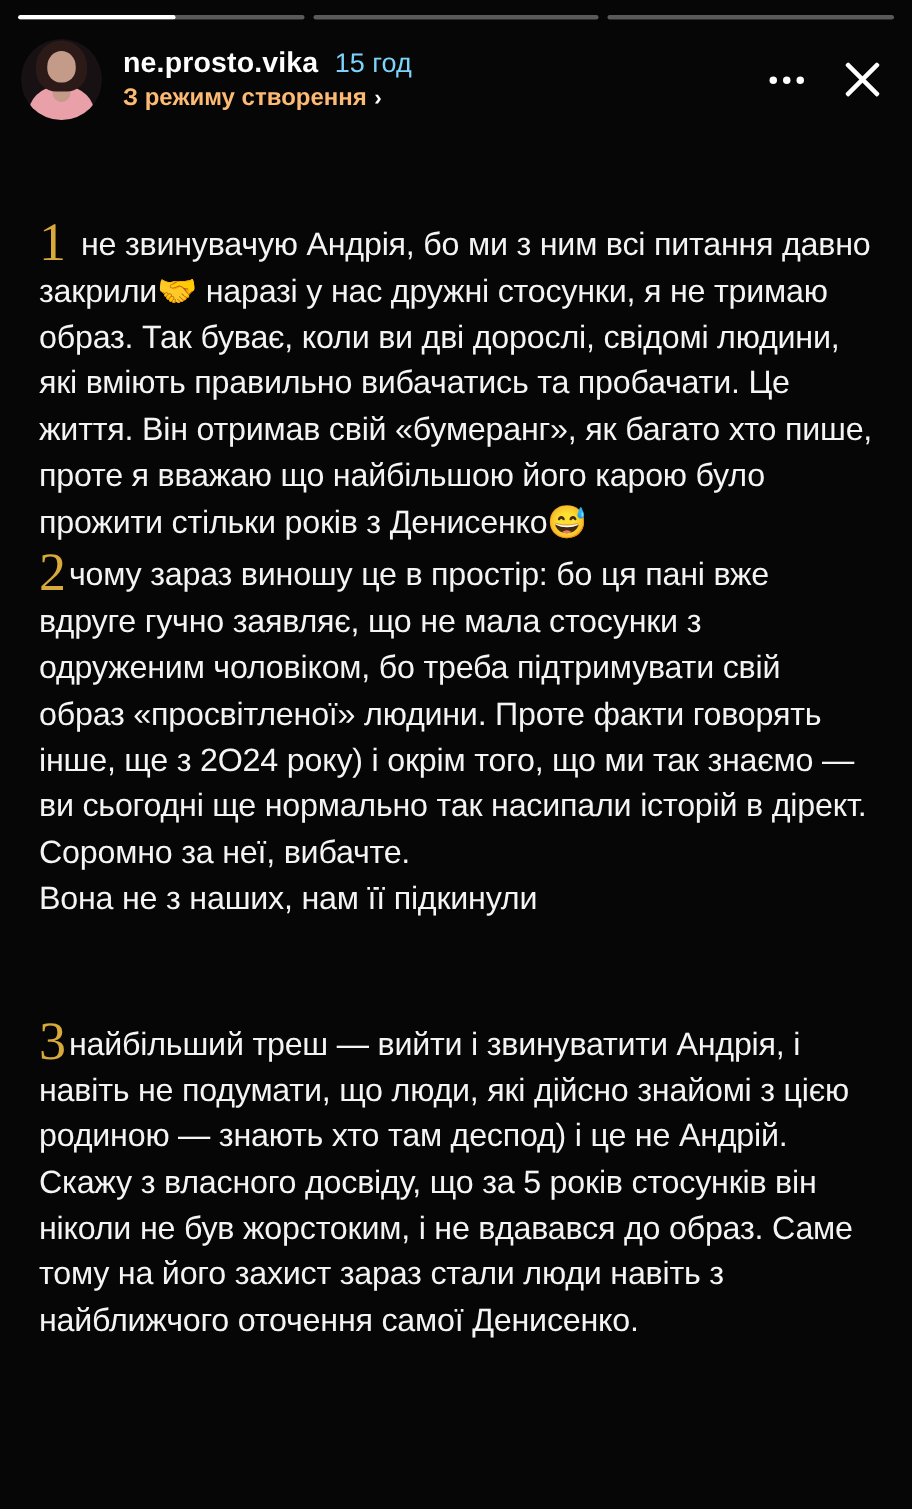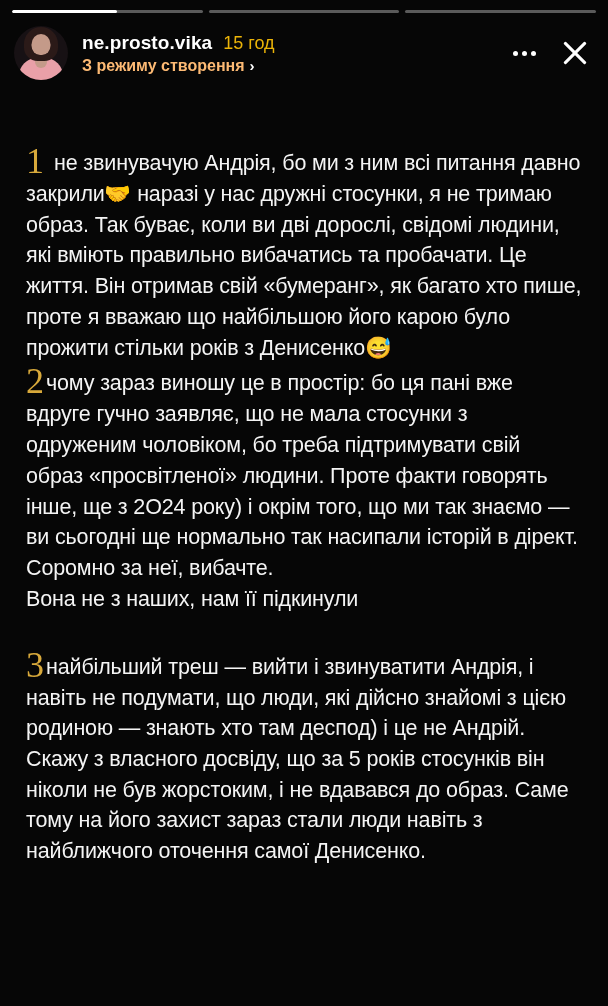--- a/index.html
+++ b/index.html
@@ -114,21 +114,21 @@
     align-items: baseline;
     gap: 11px;
   }
   .username {
     color: #ffffff;
     font-size: 19px;
     font-weight: bold;
     letter-spacing: 0.1px;
   }
   .timestamp {
-    color: #eab308;
+    color: #7dd3fc;
     font-size: 18px;
     font-weight: normal;
   }
   .header-line2 {
     margin-top: 3px;
     display: flex;
     align-items: center;
     gap: 5px;
   }
   .submeta {
@@ -206,21 +206,21 @@
     position: relative;
     color: #f4f4f4;
     font-size: 21.5px;
     line-height: 1.43;
     text-align: left;
     letter-spacing: -0.15px;
     font-weight: normal;
   }
   .para-1 { margin-top: 55px; }
   .para-2 { }
-  .para-3 { margin-top: 32px; }
+  .para-3 { margin-top: 61px; }
 
   .num {
     color: #d8a93b;
     font-family: "Liberation Serif", serif;
     font-size: 36px;
     line-height: 1;
     font-weight: normal;
     vertical-align: -3px;
     margin-right: 2px;
     letter-spacing: 0;

